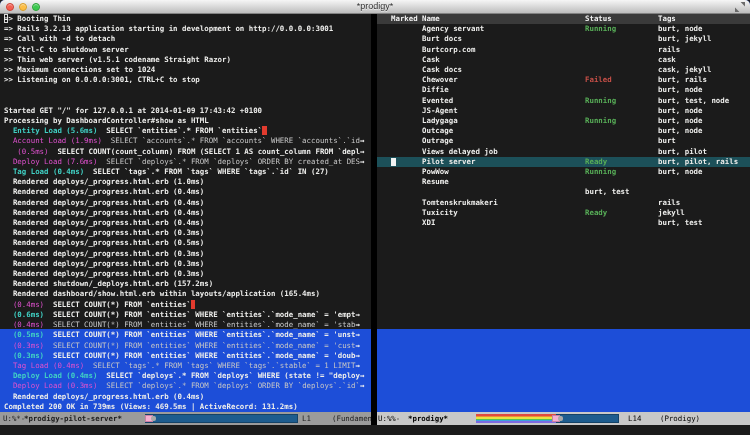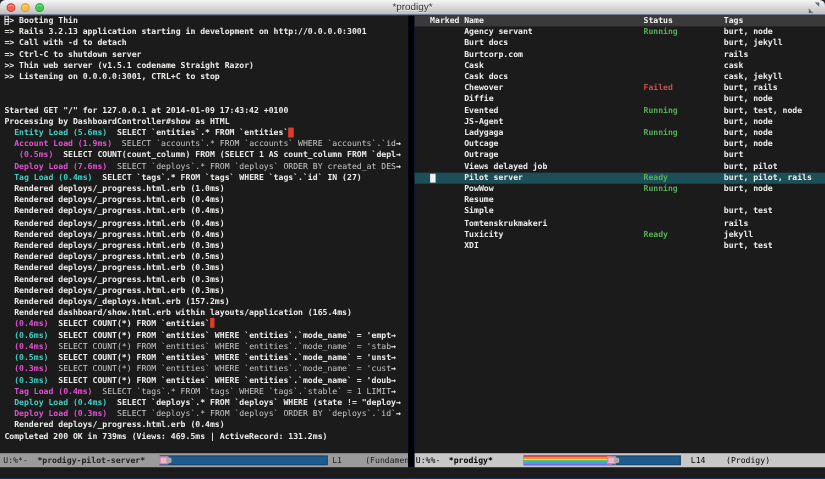--- a/index.html
+++ b/index.html
@@ -11,52 +11,52 @@
   .traffic{position:absolute;left:6px;top:3px;display:flex;gap:5px;}
   .light{width:8px;height:8px;border-radius:50%;box-sizing:border-box;box-shadow:inset 0 1px 1px rgba(255,255,255,.55);}
   .light.red{background:#f45f51;border:1px solid #c94136;}
   .light.yel{background:#fdbd41;border:1px solid #d49c2c;}
   .light.grn{background:#3ac94e;border:1px solid #2aa138;}
   .wtitle{position:absolute;left:0;right:0;top:0;text-align:center;
           font:400 9px/13px "Liberation Sans",sans-serif;color:#333;text-shadow:0 1px 0 rgba(255,255,255,.6);}
   .fsicon{position:absolute;right:5px;top:2px;width:10px;height:10px;}
   
   .panes{position:absolute;top:14px;left:0;right:0;bottom:0;}
-  .pane{position:absolute;top:0;height:421px;background:#1b1b1b;}
+  .pane{position:absolute;top:0;height:315px;background:#1b1b1b;}
   .pane.left{left:0;width:371px;}
   .divider{position:absolute;left:371px;top:0;width:6px;height:411px;background:#000;}
   .pane.right{left:377px;width:373px;}
   
   .buffer{position:absolute;top:0;left:0;right:0;height:398px;overflow:hidden;padding-left:4px;}
   .tline{height:10.205px;line-height:10.4px;font-size:7.4px;font-weight:700;color:#ededeb;white-space:pre;}
   .seg-p{color:#ededeb;font-weight:700;}
   .seg-d{color:#c6c6c6;font-weight:400;}
   .seg-c{color:#40d0c4;font-weight:700;}
-  .seg-m{color:#e051cf;font-weight:700;}
+  .seg-m{color:#e051cf;font-weight:400;}
   .seg-rb{background:#e23b2e;color:#e23b2e;}
   .seg-tr{color:#f2f2f2;font-weight:700;}
   .seg-hc{box-shadow:inset 0 0 0 1px #dcdcdc;}
   
   .proc-header,.proc-row{display:grid;grid-template-columns:31px 163px 73px 1fr;
        height:10.205px;line-height:10.4px;font-size:7.4px;font-weight:700;
        padding-left:14px;box-sizing:border-box;white-space:pre;overflow:hidden;}
   .proc-header{background:#3a3a3a;color:#f2f2f2;}
   .proc-row{color:#ededeb;}
   .proc-row.selected{background:#1c5059;}
   .st-green{color:#57ad57;}
   .st-red{color:#c75048;}
   .cursor-block{display:inline-block;width:5px;height:8px;margin-top:1px;background:#f2f2f2;}
   
   .modeline{position:absolute;top:398px;left:0;right:0;height:13px;overflow:hidden;
             font-size:7.4px;line-height:13px;white-space:pre;}
   .modeline.inactive{background:#9b9b9b;color:#1d1d1d;}
   .modeline.active{background:#c8c8c8;color:#000;}
   .ml{position:absolute;top:0;height:13px;}
   .ml.bold{font-weight:700;}
-  .pfx-l{left:3px;} .buf-l{left:34px;} .lnum-l{left:302px;} .mode-l{left:332px;}
+  .pfx-l{left:3px;} .buf-l{left:24px;} .lnum-l{left:302px;} .mode-l{left:332px;}
   .pfx-r{left:1px;} .buf-r{left:31px;} .lnum-r{left:251px;text-align:center;} .mode-r{left:283px;}
   .nyan{position:absolute;top:2px;height:9px;background:#1d5c8e;box-shadow:inset 0 0 0 1px rgba(0,0,0,.28);}
   .nyan-l{left:145px;width:153px;} .nyan-r{left:99px;width:143px;}
   .nyan-rainbow{position:absolute;left:0;top:0;bottom:0;width:0;
      background:linear-gradient(to bottom,#e04b3f 0 17%,#ee8f33 17% 33%,#e8e344 33% 50%,#58c34c 50% 67%,#3aa3dc 67% 83%,#7d6ae0 83% 100%);}
   .nyan-cat{position:absolute;top:0;width:11px;height:9px;}
   .nyan-cat .body{position:absolute;left:0;top:1px;width:8px;height:7px;background:#f6b0d0;border:1px solid #c97fa4;box-sizing:border-box;}
   .nyan-cat .head{position:absolute;right:0;top:2px;width:5px;height:5px;background:#a9a9a9;border-radius:2px;}
   .echo{position:absolute;top:411px;left:0;right:0;height:10px;background:#1b1b1b;}
 </style>
@@ -80,41 +80,42 @@
 
   <div class="panes">
 
     <div class="pane left">
       <div class="buffer">
           <div class="tline"><span class="seg-hc">=</span><span class="seg-p">&gt; Booting Thin</span></div>
           <div class="tline"><span class="seg-p">=&gt; Rails 3.2.13 application starting in development on http://0.0.0.0:3001</span></div>
           <div class="tline"><span class="seg-p">=&gt; Call with -d to detach</span></div>
           <div class="tline"><span class="seg-p">=&gt; Ctrl-C to shutdown server</span></div>
           <div class="tline"><span class="seg-p">&gt;&gt; Thin web server (v1.5.1 codename Straight Razor)</span></div>
+          <div class="tline"><span class="seg-p">&gt;&gt; Maximum connections set to 1024</span></div>
           <div class="tline"><span class="seg-p">&gt;&gt; Listening on 0.0.0.0:3001, CTRL+C to stop</span></div>
           <div class="tline"> </div>
           <div class="tline"> </div>
           <div class="tline"><span class="seg-p">Started GET "/" for 127.0.0.1 at 2014-01-09 17:43:42 +0100</span></div>
           <div class="tline"><span class="seg-p">Processing by DashboardController#show as HTML</span></div>
           <div class="tline"><span class="seg-c">  Entity Load (5.6ms)</span><span class="seg-p">  SELECT `entities`.* FROM `entities`</span><span class="seg-rb"> </span></div>
           <div class="tline"><span class="seg-m">  Account Load (1.9ms)</span><span class="seg-d">  SELECT `accounts`.* FROM `accounts` WHERE `accounts`.`id</span><span class="seg-tr">→</span></div>
           <div class="tline"><span class="seg-m">   (0.5ms)</span><span class="seg-p">  SELECT COUNT(count_column) FROM (SELECT 1 AS count_column FROM `depl</span><span class="seg-tr">→</span></div>
           <div class="tline"><span class="seg-m">  Deploy Load (7.6ms)</span><span class="seg-d">  SELECT `deploys`.* FROM `deploys` ORDER BY created_at DES</span><span class="seg-tr">→</span></div>
           <div class="tline"><span class="seg-c">  Tag Load (0.4ms)</span><span class="seg-p">  SELECT `tags`.* FROM `tags` WHERE `tags`.`id` IN (27)</span></div>
           <div class="tline"><span class="seg-p">  Rendered deploys/_progress.html.erb (1.0ms)</span></div>
           <div class="tline"><span class="seg-p">  Rendered deploys/_progress.html.erb (0.4ms)</span></div>
           <div class="tline"><span class="seg-p">  Rendered deploys/_progress.html.erb (0.4ms)</span></div>
           <div class="tline"><span class="seg-p">  Rendered deploys/_progress.html.erb (0.4ms)</span></div>
           <div class="tline"><span class="seg-p">  Rendered deploys/_progress.html.erb (0.4ms)</span></div>
           <div class="tline"><span class="seg-p">  Rendered deploys/_progress.html.erb (0.3ms)</span></div>
           <div class="tline"><span class="seg-p">  Rendered deploys/_progress.html.erb (0.5ms)</span></div>
           <div class="tline"><span class="seg-p">  Rendered deploys/_progress.html.erb (0.3ms)</span></div>
           <div class="tline"><span class="seg-p">  Rendered deploys/_progress.html.erb (0.3ms)</span></div>
           <div class="tline"><span class="seg-p">  Rendered deploys/_progress.html.erb (0.3ms)</span></div>
-          <div class="tline"><span class="seg-p">  Rendered deploys/_deploys.html.erb (157.2ms)</span></div>
+          <div class="tline"><span class="seg-p">  Rendered shutdown/_deploys.html.erb (157.2ms)</span></div>
           <div class="tline"><span class="seg-p">  Rendered dashboard/show.html.erb within layouts/application (165.4ms)</span></div>
           <div class="tline"><span class="seg-m">  (0.4ms)</span><span class="seg-p">  SELECT COUNT(*) FROM `entities`</span><span class="seg-rb"> </span></div>
           <div class="tline"><span class="seg-c">  (0.6ms)</span><span class="seg-p">  SELECT COUNT(*) FROM `entities` WHERE `entities`.`mode_name` = 'empt</span><span class="seg-tr">→</span></div>
           <div class="tline"><span class="seg-m">  (0.4ms)</span><span class="seg-d">  SELECT COUNT(*) FROM `entities` WHERE `entities`.`mode_name` = 'stab</span><span class="seg-tr">→</span></div>
           <div class="tline"><span class="seg-c">  (0.5ms)</span><span class="seg-p">  SELECT COUNT(*) FROM `entities` WHERE `entities`.`mode_name` = 'unst</span><span class="seg-tr">→</span></div>
           <div class="tline"><span class="seg-m">  (0.3ms)</span><span class="seg-d">  SELECT COUNT(*) FROM `entities` WHERE `entities`.`mode_name` = 'cust</span><span class="seg-tr">→</span></div>
           <div class="tline"><span class="seg-c">  (0.3ms)</span><span class="seg-p">  SELECT COUNT(*) FROM `entities` WHERE `entities`.`mode_name` = 'doub</span><span class="seg-tr">→</span></div>
           <div class="tline"><span class="seg-m">  Tag Load (0.4ms)</span><span class="seg-d">  SELECT `tags`.* FROM `tags` WHERE `tags`.`stable` = 1 LIMIT</span><span class="seg-tr">→</span></div>
           <div class="tline"><span class="seg-c">  Deploy Load (0.4ms)</span><span class="seg-p">  SELECT `deploys`.* FROM `deploys` WHERE (state != "deploy</span><span class="seg-tr">→</span></div>
           <div class="tline"><span class="seg-m">  Deploy Load (0.3ms)</span><span class="seg-d">  SELECT `deploys`.* FROM `deploys` ORDER BY `deploys`.`id`</span><span class="seg-tr">→</span></div>
@@ -152,21 +153,21 @@
           <div class="proc-row"><span></span><span>Diffie</span><span class="st-green"></span><span>burt, node</span></div>
           <div class="proc-row"><span></span><span>Evented</span><span class="st-green">Running</span><span>burt, test, node</span></div>
           <div class="proc-row"><span></span><span>JS-Agent</span><span class="st-green"></span><span>burt, node</span></div>
           <div class="proc-row"><span></span><span>Ladygaga</span><span class="st-green">Running</span><span>burt, node</span></div>
           <div class="proc-row"><span></span><span>Outcage</span><span class="st-green"></span><span>burt, node</span></div>
           <div class="proc-row"><span></span><span>Outrage</span><span class="st-green"></span><span>burt</span></div>
           <div class="proc-row"><span></span><span>Views delayed job</span><span class="st-green"></span><span>burt, pilot</span></div>
           <div class="proc-row selected"><span><span class="cursor-block"></span></span><span>Pilot server</span><span class="st-green">Ready</span><span>burt, pilot, rails</span></div>
           <div class="proc-row"><span></span><span>PowWow</span><span class="st-green">Running</span><span>burt, node</span></div>
           <div class="proc-row"><span></span><span>Resume</span><span class="st-green"></span><span></span></div>
-          <div class="proc-row"><span></span><span>Simple</span><span class="st-green"></span><span>burt, test</span></div>
+          <div class="proc-row"><span></span><span class="st-green"></span><span>burt, test</span></div>
           <div class="proc-row"><span></span><span>Tomtenskrukmakeri</span><span class="st-green"></span><span>rails</span></div>
           <div class="proc-row"><span></span><span>Tuxicity</span><span class="st-green">Ready</span><span>jekyll</span></div>
           <div class="proc-row"><span></span><span>XDI</span><span class="st-green"></span><span>burt, test</span></div>
         </div>
       <div class="modeline active">
         <span class="ml pfx-r">U:%%-</span>
         <span class="ml bold buf-r">*prodigy*</span>
         <span class="nyan nyan-r" id="nyan-right">
           <span class="nyan-rainbow" style="width: 80.37px;"></span>
           <span class="nyan-cat" style="left: 76.37px;"><span class="body"></span><span class="head"></span></span>

